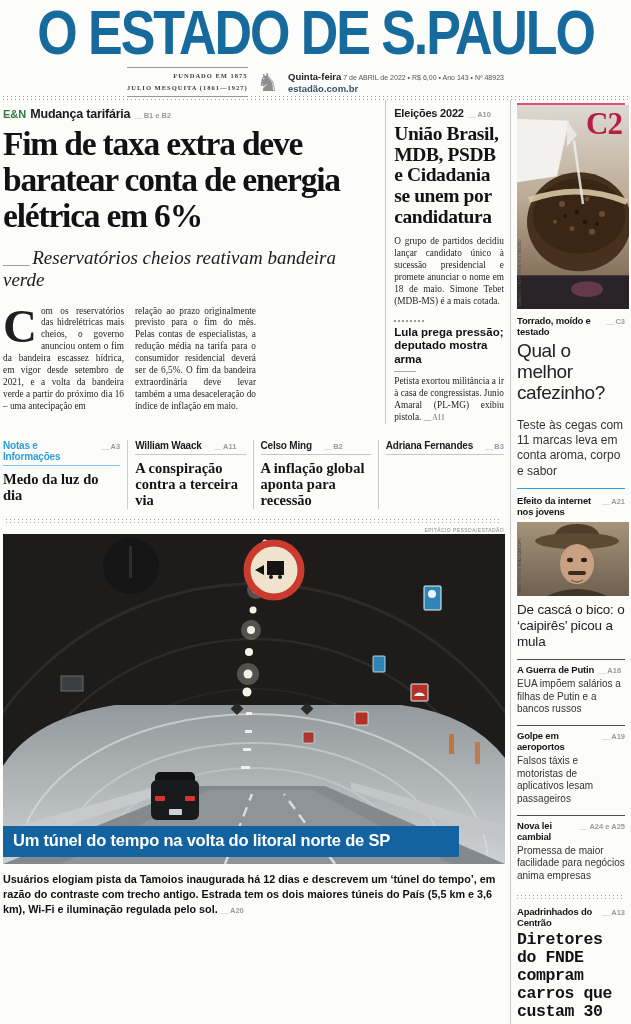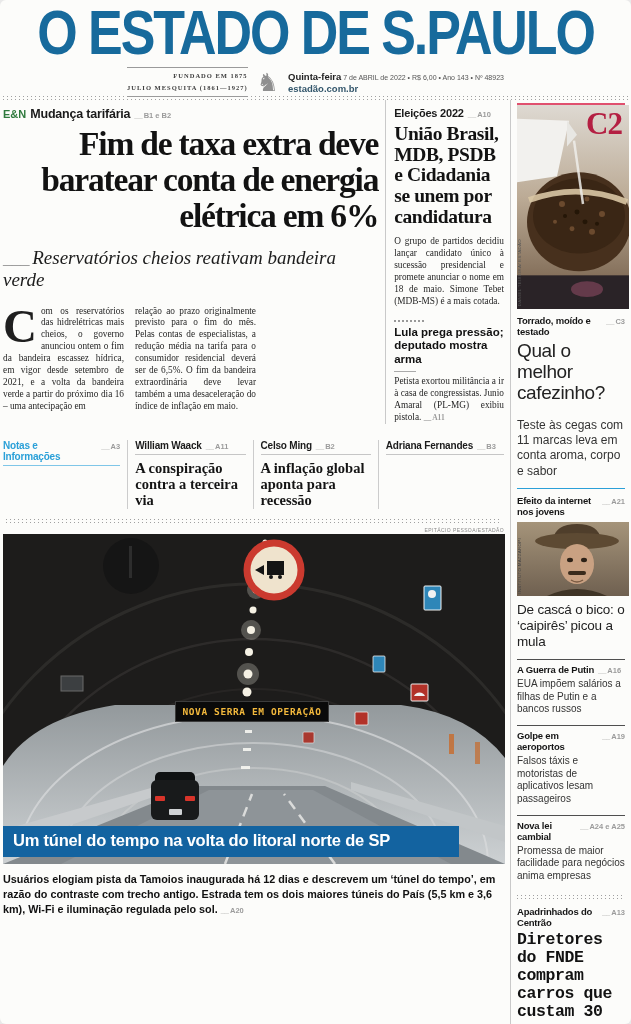--- a/index.html
+++ b/index.html
@@ -1,18 +1,18 @@
 <!DOCTYPE html>
 <html><head>
 <meta charset="utf-8">
 <style>
   html,body{margin:0;padding:0;background:#e9e9e9;}
   *{box-sizing:border-box;}
   .page{width:631px;height:1024px;margin:0 auto;background:#fcfcfa;overflow:hidden;position:relative;
-        font-family:"Liberation Sans",sans-serif;color:#1a1a1a;border-radius:6px;}
+        font-family:"Liberation Sans",sans-serif;color:#1a1a1a;}
   
   .masthead{text-align:center;padding-top:1px;height:96px;}
   .mast-title{display:inline-block;font-family:"Liberation Sans",sans-serif;font-weight:bold;
       font-size:50px;letter-spacing:-2px;color:#176a9c;line-height:1;transform:scale(1.04,1.25);transform-origin:50% 0;}
   .mast-info{display:flex;justify-content:center;align-items:center;gap:9px;margin-top:16px;}
   .founders{text-align:right;font-family:"Liberation Serif",serif;font-size:6.5px;font-weight:bold;
       letter-spacing:1px;color:#3d3d3d;border-top:1px solid #9a9a9a;border-bottom:1px solid #9a9a9a;
       padding:2px 0 3px;line-height:1.8;}
   .horseman{font-size:25px;color:#8f8f8f;line-height:.9;}
   .dateblock{text-align:left;color:#333;}
@@ -31,21 +31,21 @@
   .content{display:flex;padding:0 3px;}
   .main-col{width:508px;padding-right:6px;border-right:1px solid #c9c9c9;}
   .side-col{width:114px;padding-left:6px;}
   .upper{display:flex;}
   .lead-zone{width:384px;border-right:1px solid #c9c9c9;padding-right:7px;}
   .mid-zone{width:118px;padding-left:8px;}
   .kick{display:flex;align-items:baseline;gap:4px;margin-top:7px;}
   .sect-en{color:#2f7a3d;font-weight:bold;font-size:11px;}
   .kick-label{font-weight:bold;font-size:12.5px;letter-spacing:-.2px;}
   .headline{font-family:"Liberation Serif",serif;font-weight:bold;font-size:33.5px;line-height:1.07;
-      letter-spacing:-1.2px;margin-top:5px;color:#121212;text-align:right;}
+      letter-spacing:-1.2px;margin-top:5px;color:#121212;}
   .subhead{font-family:"Liberation Serif",serif;font-style:italic;font-size:19px;margin-top:13px;color:#1c1c1c;}
   .subhead::before{content:"___ ";color:#9b9b9b;font-style:normal;letter-spacing:-1px;}
   .bodyrow{display:flex;gap:11px;margin-top:15px;}
   .bcol{width:121px;font-family:"Liberation Serif",serif;font-size:9.3px;line-height:1.28;
       text-align:justify;color:#1f1f1f;}
   .dropcap{float:left;font-family:"Liberation Serif",serif;font-weight:bold;font-size:47px;line-height:.78;
       padding:2px 4px 0 0;}
   .boxcol{width:118px;}
   .newsbox-title{font-weight:bold;font-size:11.5px;line-height:1.18;margin-top:4px;color:#111;}
   .newsbox-body{font-family:"Liberation Serif",serif;font-size:9.3px;line-height:1.28;text-align:justify;color:#1f1f1f;}
@@ -53,21 +53,21 @@
   .mz-headline{font-family:"Liberation Serif",serif;font-weight:bold;font-size:19.5px;line-height:1.06;
       letter-spacing:-.4px;margin-top:5px;color:#121212;}
   .mz-body{font-family:"Liberation Serif",serif;font-size:9.3px;line-height:1.28;margin-top:9px;
       text-align:justify;color:#1f1f1f;}
   .mz-box{margin-top:12px;}
   
   .bylines{display:flex;margin-top:16px;}
   .bycell{width:127px;padding:0 7px;border-right:1px solid #ccc;}
   .bycell:first-child{padding-left:0;}
   .bycell:last-child{border-right:none;padding-right:0;}
-  .byname-row{border-bottom:1px solid #c6c6c6;padding-bottom:3px;display:flex;gap:4px;align-items:baseline;}
+  .byname-row{border-bottom:1px solid #c6c6c6;padding-bottom:3px;display:flex;gap:12px;align-items:baseline;}
   .byname{font-weight:bold;font-size:10px;color:#1b1b1b;letter-spacing:-.2px;}
   .bycell.accent .byname{color:#2ba0d8;}
   .bycell.accent .byname-row{border-color:#7fc6e8;}
   .bytitle{font-family:"Liberation Serif",serif;font-weight:bold;font-size:14.5px;line-height:1.12;
       margin-top:5px;color:#141414;}
   
   .credit-line{text-align:right;font-size:5px;color:#8a8a8a;letter-spacing:.4px;margin:4px 0 1px;}
   .photo{position:relative;width:502px;height:330px;background:#1c1c1c;}
   .photo svg{position:absolute;inset:0;}
   .led{position:absolute;left:172px;top:167px;width:154px;height:21px;background:#0a0a0a;
@@ -165,20 +165,21 @@
           </div>
         </div>
       </div>
 
       <div class="bylines">
         <div class="bycell accent">
           <div class="byname-row">
               <span class="byname">Notas e Informações</span>
               <span class="pageref">A3</span>
             </div>
+          <div class="bytitle">Medo da luz do dia</div>
         </div>
         <div class="bycell">
           <div class="byname-row">
               <span class="byname">William Waack</span>
               <span class="pageref">A11</span>
             </div>
           <div class="bytitle">A conspiração contra a terceira via</div>
         </div>
         <div class="bycell">
           <div class="byname-row">
@@ -267,21 +268,20 @@
           <rect x="408" y="150" width="17" height="17" rx="1" fill="#b23229" stroke="#eee" stroke-width="1"></rect>
           <path d="M411 162 a6 6 0 0 1 11 0 Z" fill="#f2f2f2"></path>
           <rect x="352" y="178" width="13" height="13" rx="1" fill="#b23229" stroke="#eee" stroke-width=".8"></rect>
           <rect x="300" y="198" width="11" height="11" rx="1" fill="#a9382f" stroke="#ddd" stroke-width=".7"></rect>
           <rect x="58" y="142" width="22" height="15" fill="#3c3f41" stroke="#6a6a6a" stroke-width="1"></rect>
           <rect x="230" y="170" width="9" height="9" transform="rotate(45 234 174)" fill="#2a2a2a"></rect>
           <rect x="300" y="170" width="9" height="9" transform="rotate(45 304 174)" fill="#2a2a2a"></rect>
           <rect x="446" y="200" width="5" height="20" fill="#c86a2a" opacity=".8"></rect>
           <rect x="472" y="208" width="5" height="22" fill="#c86a2a" opacity=".7"></rect>
         </svg>
-        <div class="led">NOVA SERRA EM OPERAÇÃO</div>
         <div class="capband">Um túnel do tempo na volta do litoral norte de SP</div>
       </div>
 
       <div class="tunnel-body">
         <span>Usuários elogiam pista da Tamoios inaugurada há 12 dias e descrevem um ‘túnel do tempo’, em razão do contraste com trecho antigo. Estrada tem os dois maiores túneis do País (5,5 km e 3,6 km), Wi-Fi e iluminação regulada pelo sol.</span>
         <span class="pageref">A20</span>
       </div>
     </div>
 
     <div class="side-col">

